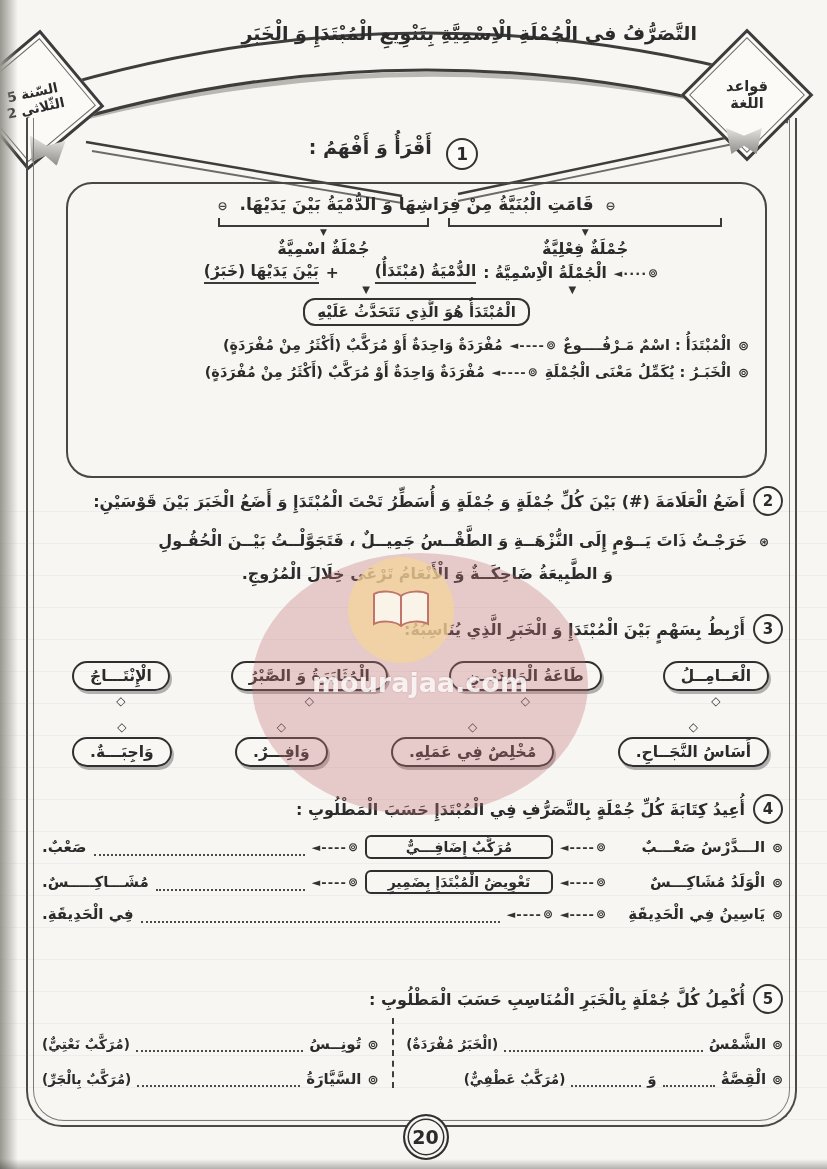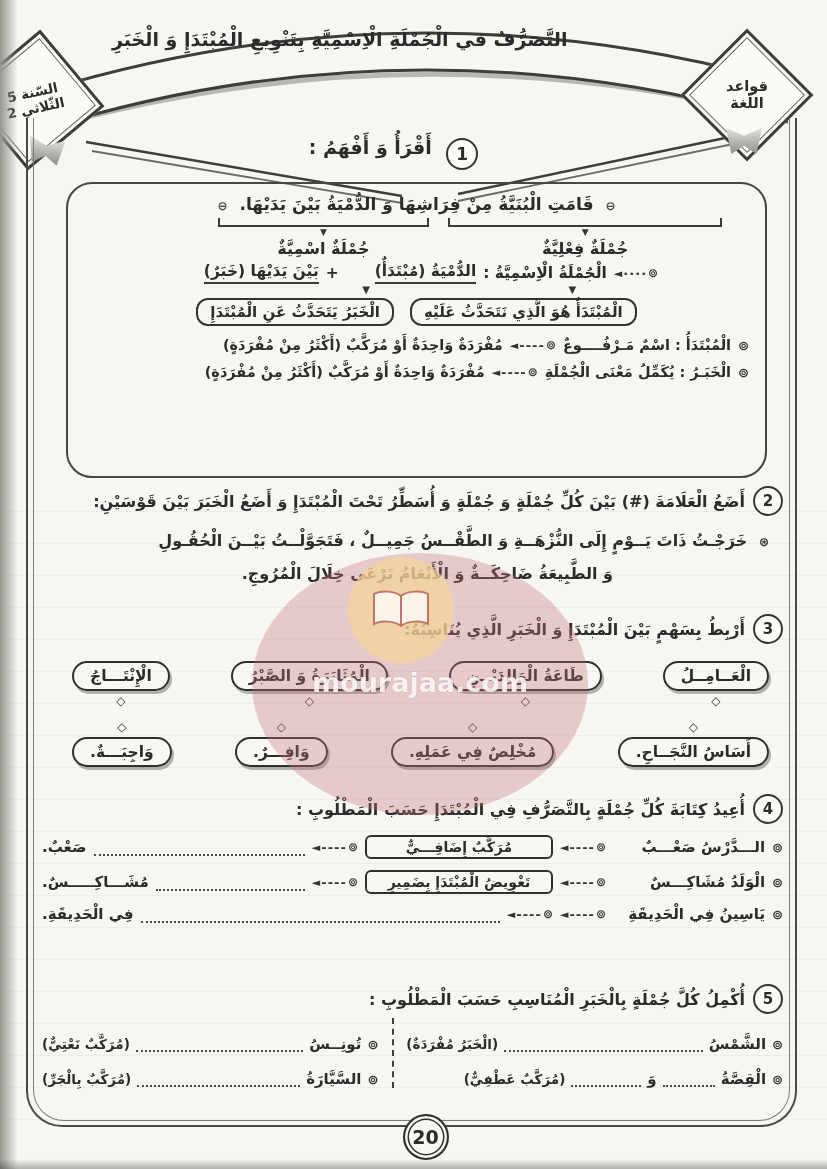--- a/index.html
+++ b/index.html
@@ -19,21 +19,21 @@
     background:repeating-linear-gradient(to bottom,transparent 0 31px,rgba(110,135,165,0.08) 31px 32px);}
 
   
   .frame-outer{position:absolute;left:26px;right:30px;top:118px;bottom:42px;
     border:2.5px solid #4a4a4a;border-top:none;border-radius:0 0 36px 36px;}
   .frame-inner{position:absolute;left:33px;right:37px;top:118px;bottom:48px;
     border:1.5px solid #7a7a76;border-top:none;border-radius:0 0 31px 31px;}
 
   
   .header-art{position:absolute;left:0;top:0;pointer-events:none;}
-  .banner-title{position:absolute;left:112px;top:28px;width:585px;text-align:left;
+  .banner-title{position:absolute;left:112px;top:22px;width:585px;text-align:right;
     font-size:19px;font-weight:bold;white-space:nowrap;}
   .badge{position:absolute;background:#fbfaf7;border:3px solid #3c3c3c;}
   .badge::after{content:"";position:absolute;inset:3px;border:1.5px solid #6b6b68;}
   .badge-right{left:700px;top:48px;width:88px;height:88px;transform:rotate(45deg);}
   .badge-left{left:-16px;top:50px;width:94px;height:94px;transform:rotate(50deg);}
   .badge-text{position:absolute;inset:0;display:flex;flex-direction:column;
     align-items:center;justify-content:center;font-weight:bold;line-height:1.2;z-index:2;}
   .badge-right .badge-text{transform:rotate(-45deg);font-size:14.5px;}
   .badge-left .badge-text{transform:rotate(-62deg);font-size:13.5px;}
   .ribbon{position:absolute;width:36px;height:26px;background:linear-gradient(#e3e2de,#8f8e8a);
@@ -204,21 +204,20 @@
       <span class="uline">بَيْنَ يَدَيْهَا (خَبَرٌ)</span>
     </div>
 
     <div class="an-arrows">
       <span class="an-a1">▼</span>
       <span class="an-a2">▼</span>
     </div>
 
     <div class="defs">
       <div class="defbox">الْمُبْتَدَأُ هُوَ الَّذِي نَتَحَدَّثُ عَلَيْهِ</div>
-      <div class="defbox">الْخَبَرُ يَتَحَدَّثُ عَنِ الْمُبْتَدَإِ</div>
     </div>
 
     <div class="rule-line">
       <span class="bullet">⊚</span>
       <span>الْمُبْتَدَأُ : اسْمٌ مَـرْفُــــوعٌ</span>
       <span class="adash">
         <span class="ah">◄</span>
         <span class="dd">----</span>
         <span class="cc">⊚</span>
       </span>

